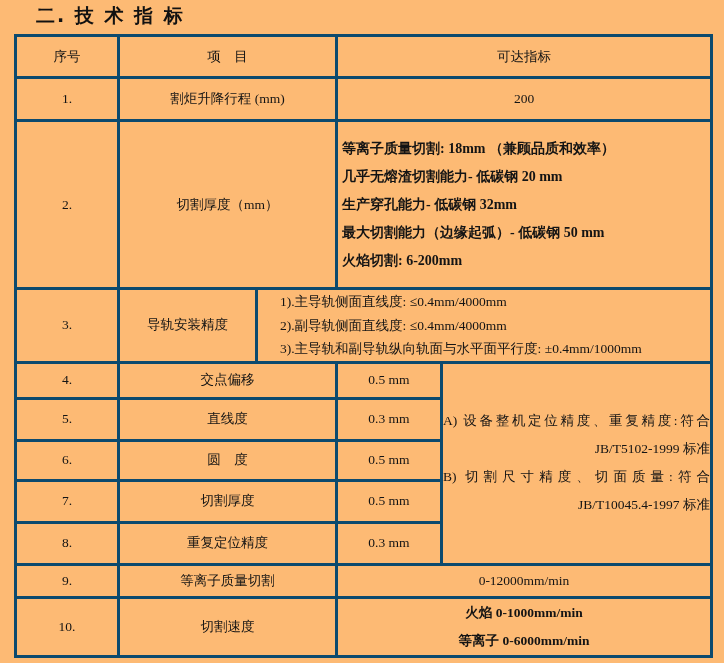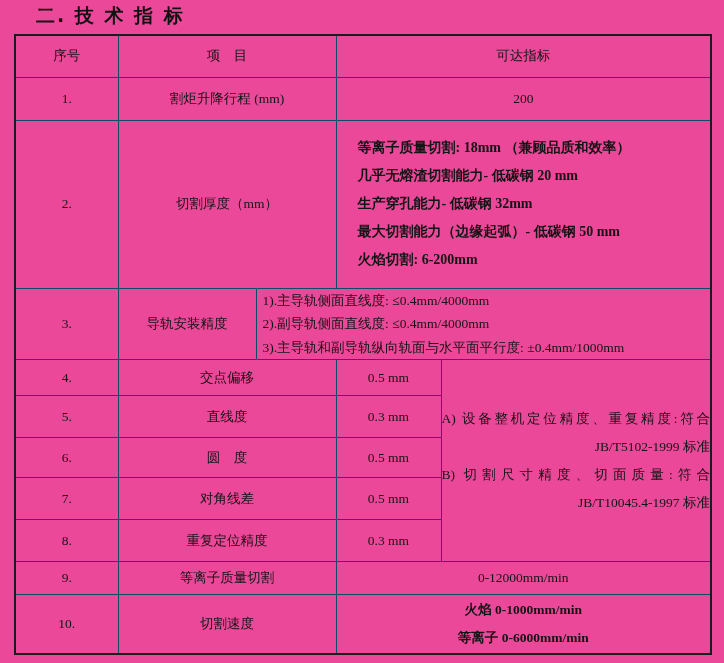--- a/index.html
+++ b/index.html
@@ -8,21 +8,21 @@
     background: #ffffff;
     width: 724px;
     height: 663px;
     font-family: "Liberation Serif", "DejaVu Serif", serif;
     color: #141414;
   }
   #page {
     position: relative;
     width: 724px;
     height: 663px;
-    background: #ec4899;
+    background: #fdba74;
     overflow: hidden;
   }
   #doc-title {
     position: absolute;
     left: 36px;
     top: 3px;
     font-size: 19px;
     font-weight: bold;
     letter-spacing: 2px;
     font-family: "DejaVu Sans", "Liberation Sans", sans-serif;
@@ -32,48 +32,48 @@
   table.spec {
     position: absolute;
     left: 14px;
     top: 34px;
     width: 696px;
     border-collapse: collapse;
     table-layout: fixed;
     border: 2px solid #1b1b1b;
   }
   table.spec td {
-    border: 1px solid #0c4a6e;
+    border: 3px solid #0c4a6e;
     padding: 0;
     font-size: 13.5px;
     text-align: center;
     vertical-align: middle;
     overflow: hidden;
   }
   tr.rh42  { height: 42px; }
   tr.rh43  { height: 43px; }
   tr.rh168 { height: 168px; }
   tr.rh71  { height: 71px; }
   tr.rh36  { height: 36px; }
   tr.rh40  { height: 40px; }
   tr.rh33  { height: 33px; }
   tr.rh59  { height: 59px; }
 
   td.bold-lines div {
     font-weight: bold;
     font-size: 14px;
     line-height: 28px;
-    padding-left: 21px;
+    padding-left: 4px;
     text-align: left;
     white-space: nowrap;
   }
   td.rail-lines div {
     font-size: 13.5px;
     line-height: 23.5px;
-    padding-left: 6px;
+    padding-left: 22px;
     text-align: left;
     white-space: nowrap;
   }
   td.note-cell {
     vertical-align: middle;
     padding: 0 8px;
   }
   td.note-cell div {
     font-size: 13.5px;
     line-height: 28px;
@@ -160,21 +160,21 @@
       </tr>
 
       <tr class="rh40">
         <td>6.</td>
         <td colspan="2">圆　度</td>
         <td>0.5 mm</td>
       </tr>
 
       <tr class="rh42">
         <td>7.</td>
-        <td colspan="2">对角线差</td>
+        <td colspan="2">切割厚度</td>
         <td>0.5 mm</td>
       </tr>
 
       <tr class="rh42">
         <td>8.</td>
         <td colspan="2">重复定位精度</td>
         <td>0.3 mm</td>
       </tr>
 
       <tr class="rh33">

